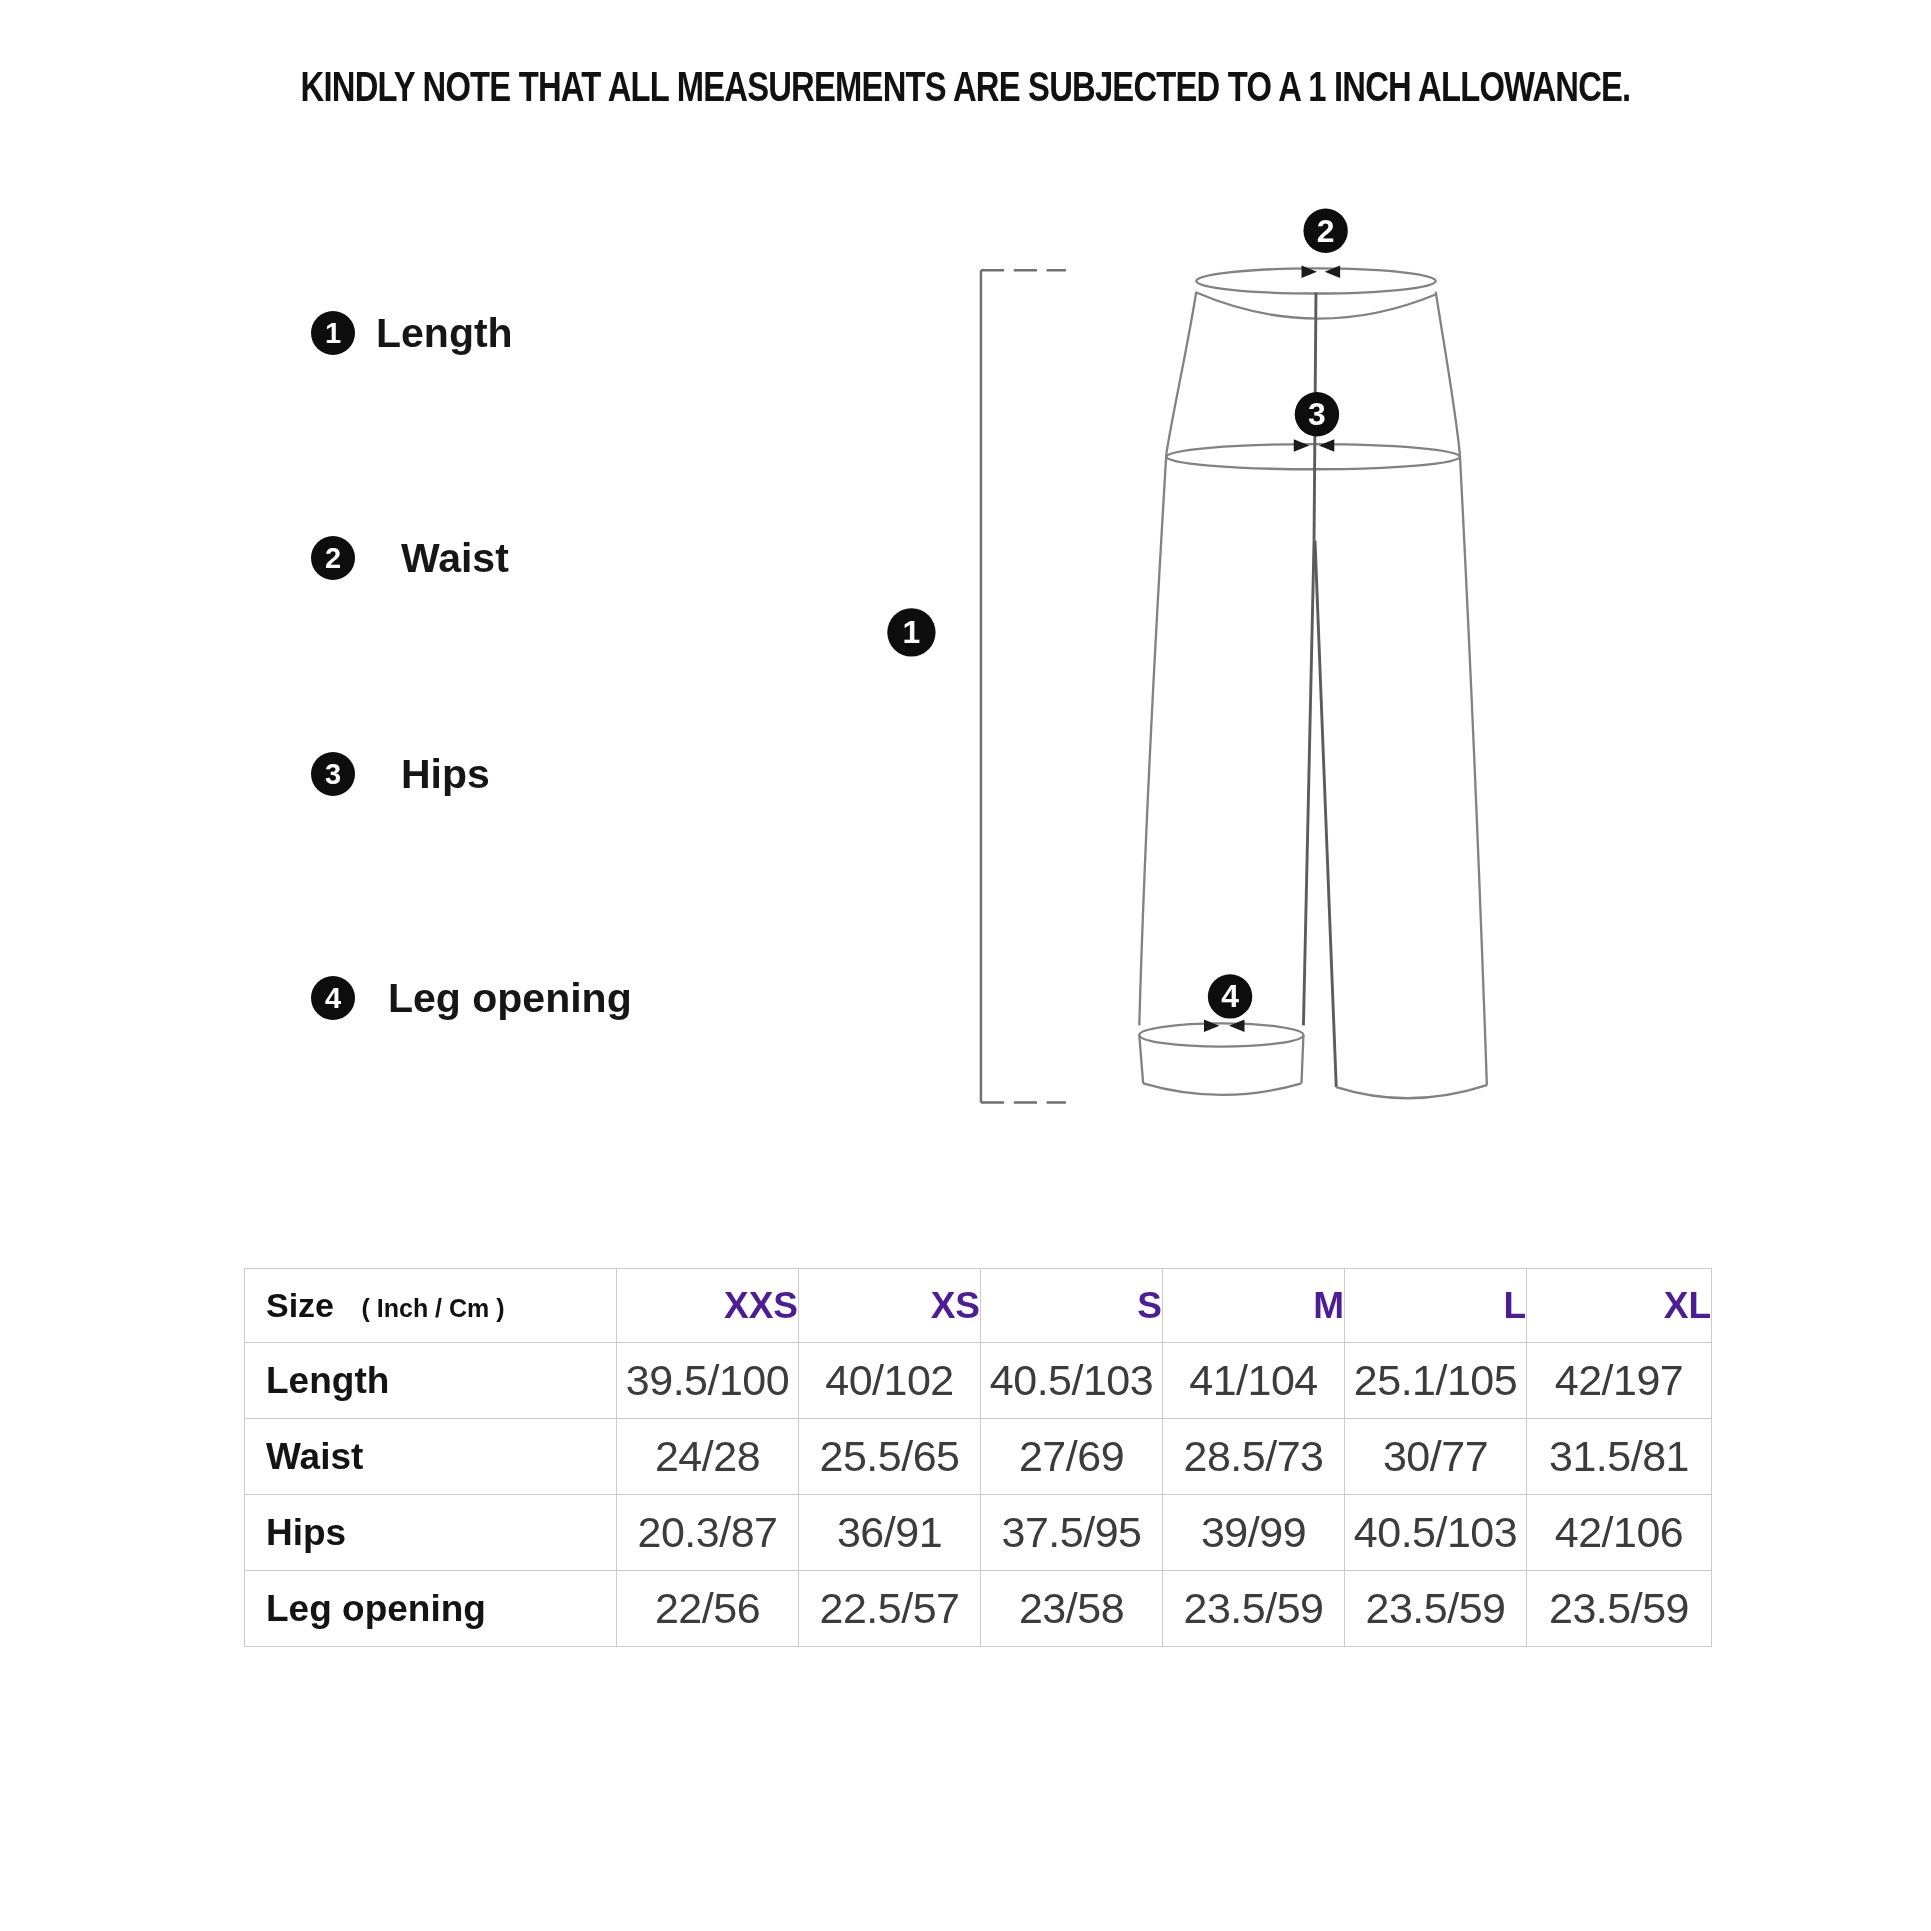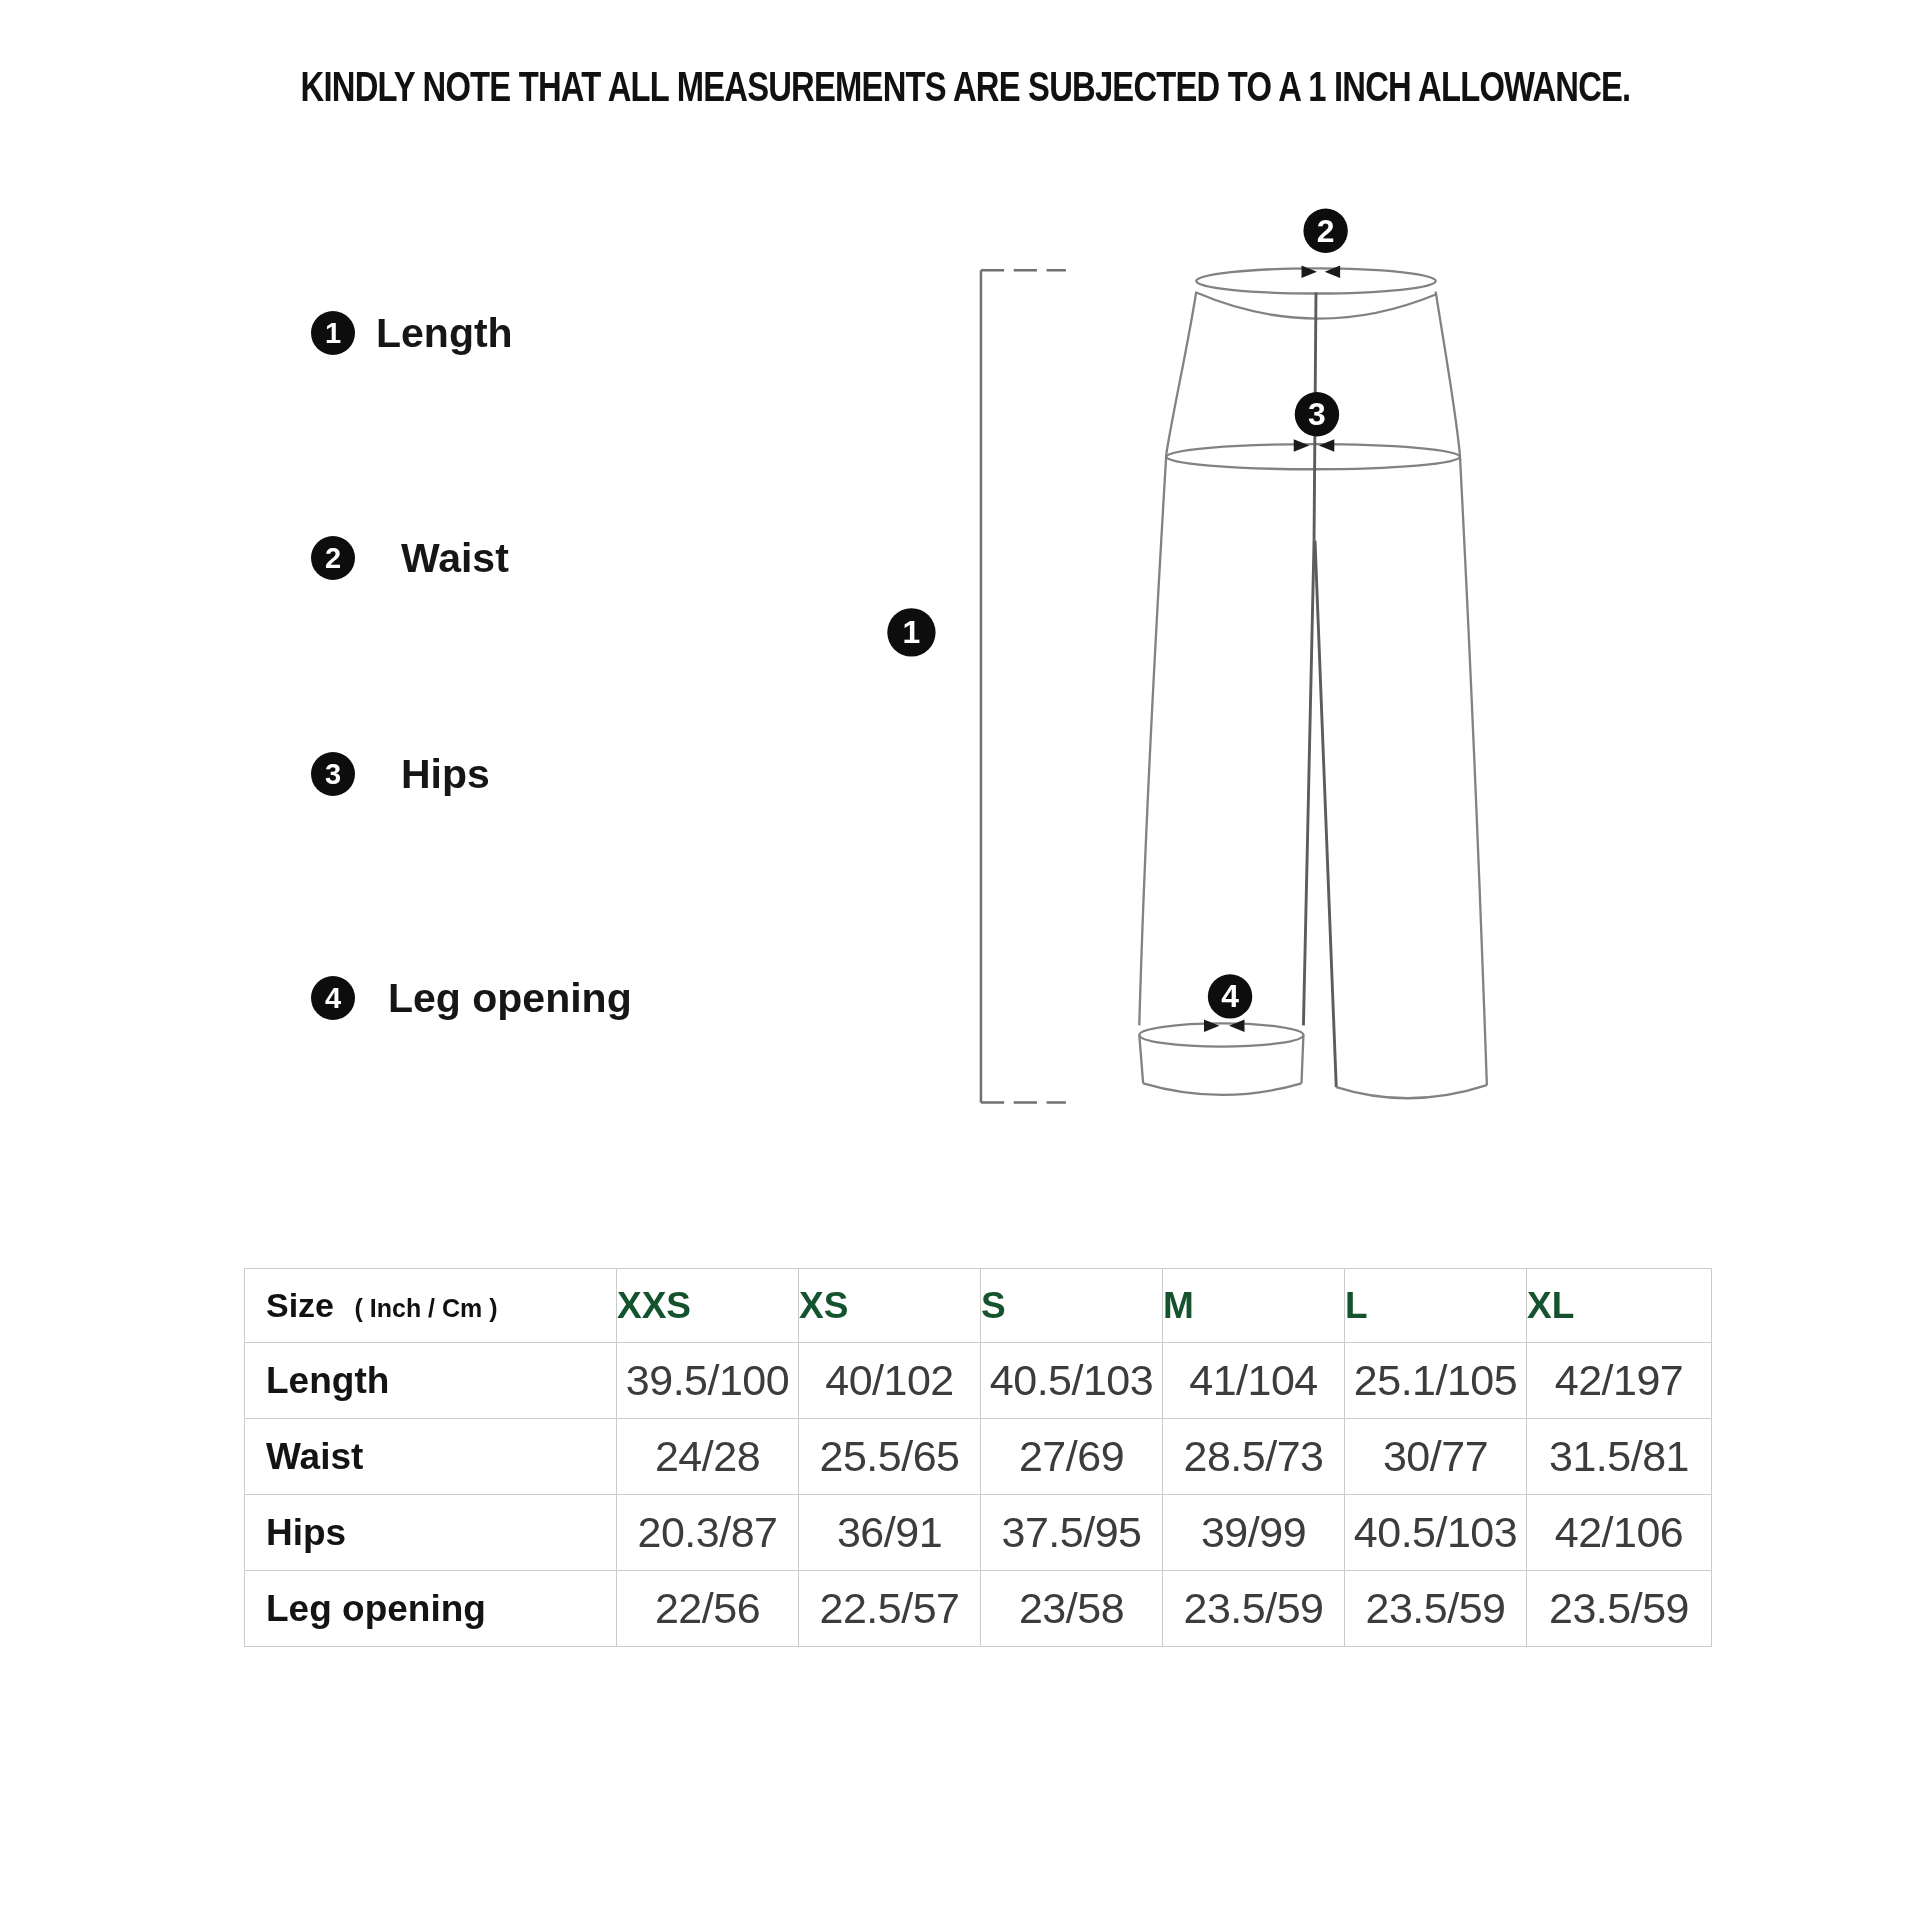--- a/index.html
+++ b/index.html
@@ -48,22 +48,22 @@
     position:absolute;left:244px;top:1268px;width:1465px;
     border-collapse:collapse;table-layout:fixed;
   }
   .size-table th,.size-table td{
     border:1.9px solid #cbcbcb;padding:0;vertical-align:middle;background:#fff;
   }
   .size-table tr{height:76px;}
   .size-table tr.head{height:74px;}
   th.size-cell{text-align:left;padding-left:21px;}
   .size-word{font-size:34px;font-weight:700;color:#111;}
-  .size-unit{font-size:25px;font-weight:700;color:#111;margin-left:16px;}
-  th.col-h{font-size:37px;font-weight:700;color:#14532d;text-align:left;}
+  .size-unit{font-size:25px;font-weight:700;color:#111;margin-left:23px;}
+  th.col-h{font-size:37px;font-weight:700;color:#4c1d95;text-align:right;}
   td.row-label{font-size:37px;font-weight:600;color:#141414;text-align:left;padding-left:21px;}
   td.val{font-size:43px;font-weight:400;color:#3c3c3c;text-align:center;letter-spacing:-0.5px;}
 </style>
 </head>
 <body>
 
 <div class="note">KINDLY NOTE THAT ALL MEASUREMENTS ARE SUBJECTED TO A 1 INCH ALLOWANCE.</div>
 
 <div class="legend-item li1">
   <span class="badge">1</span>

